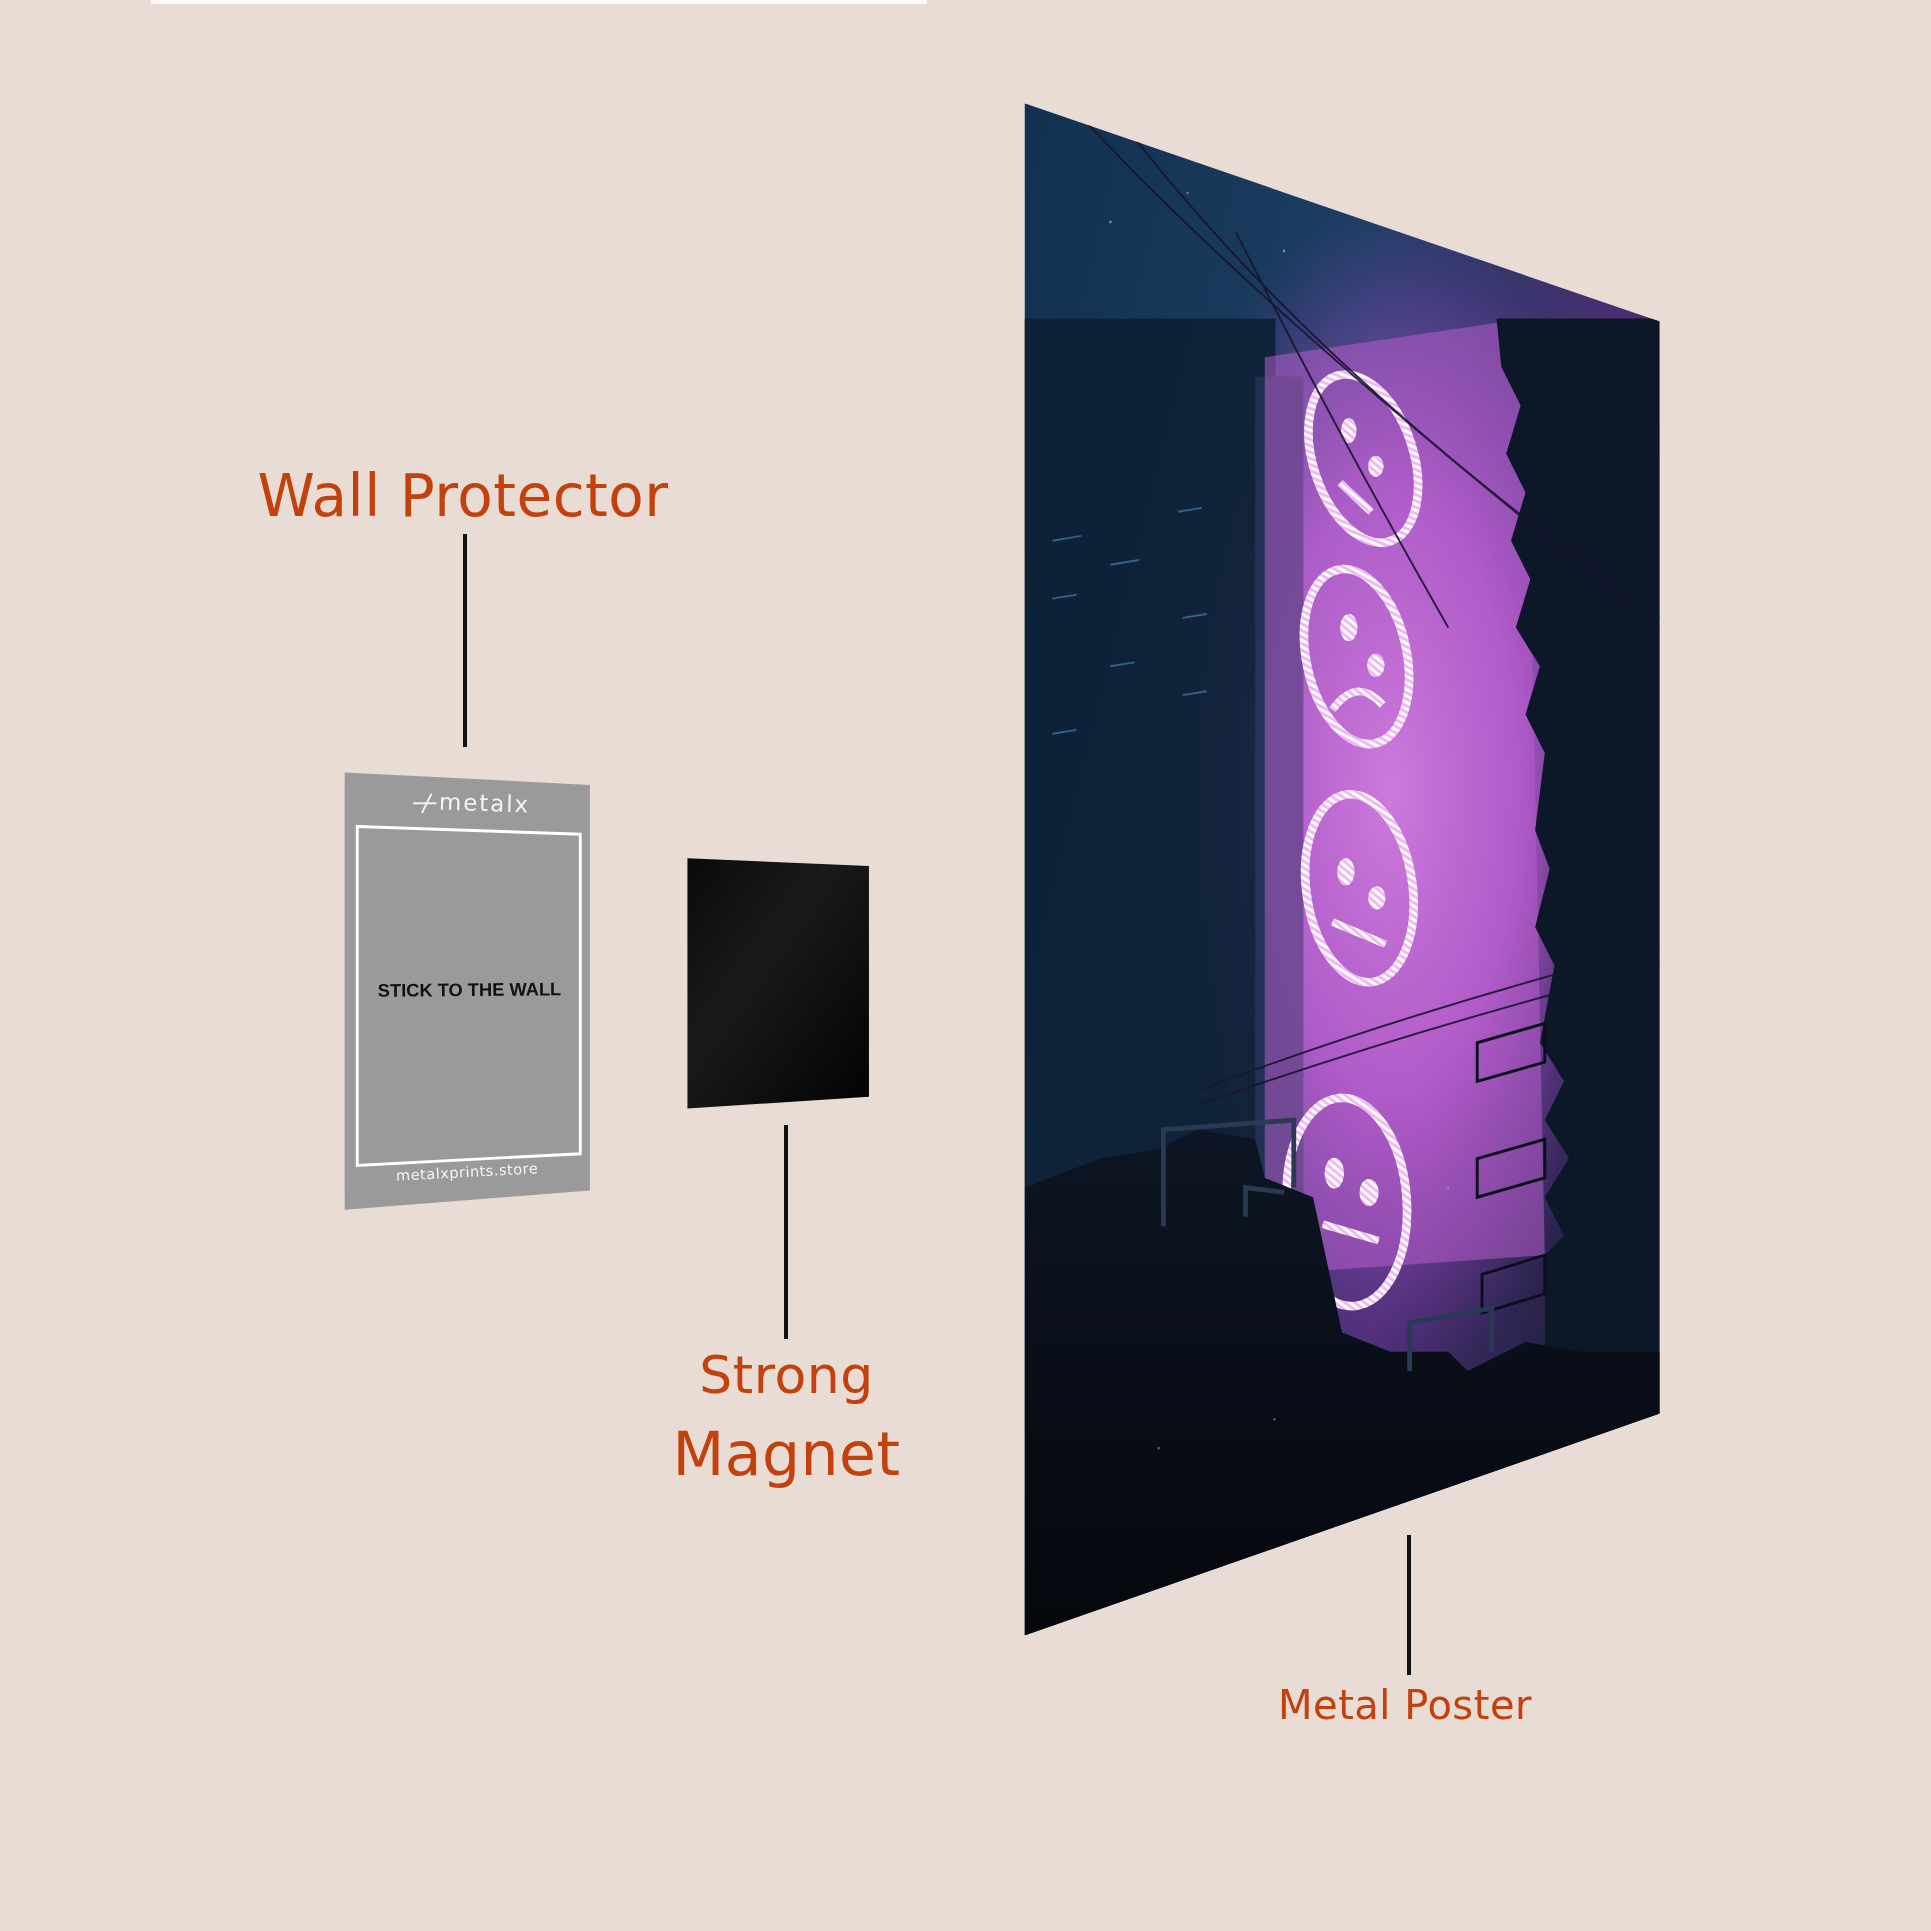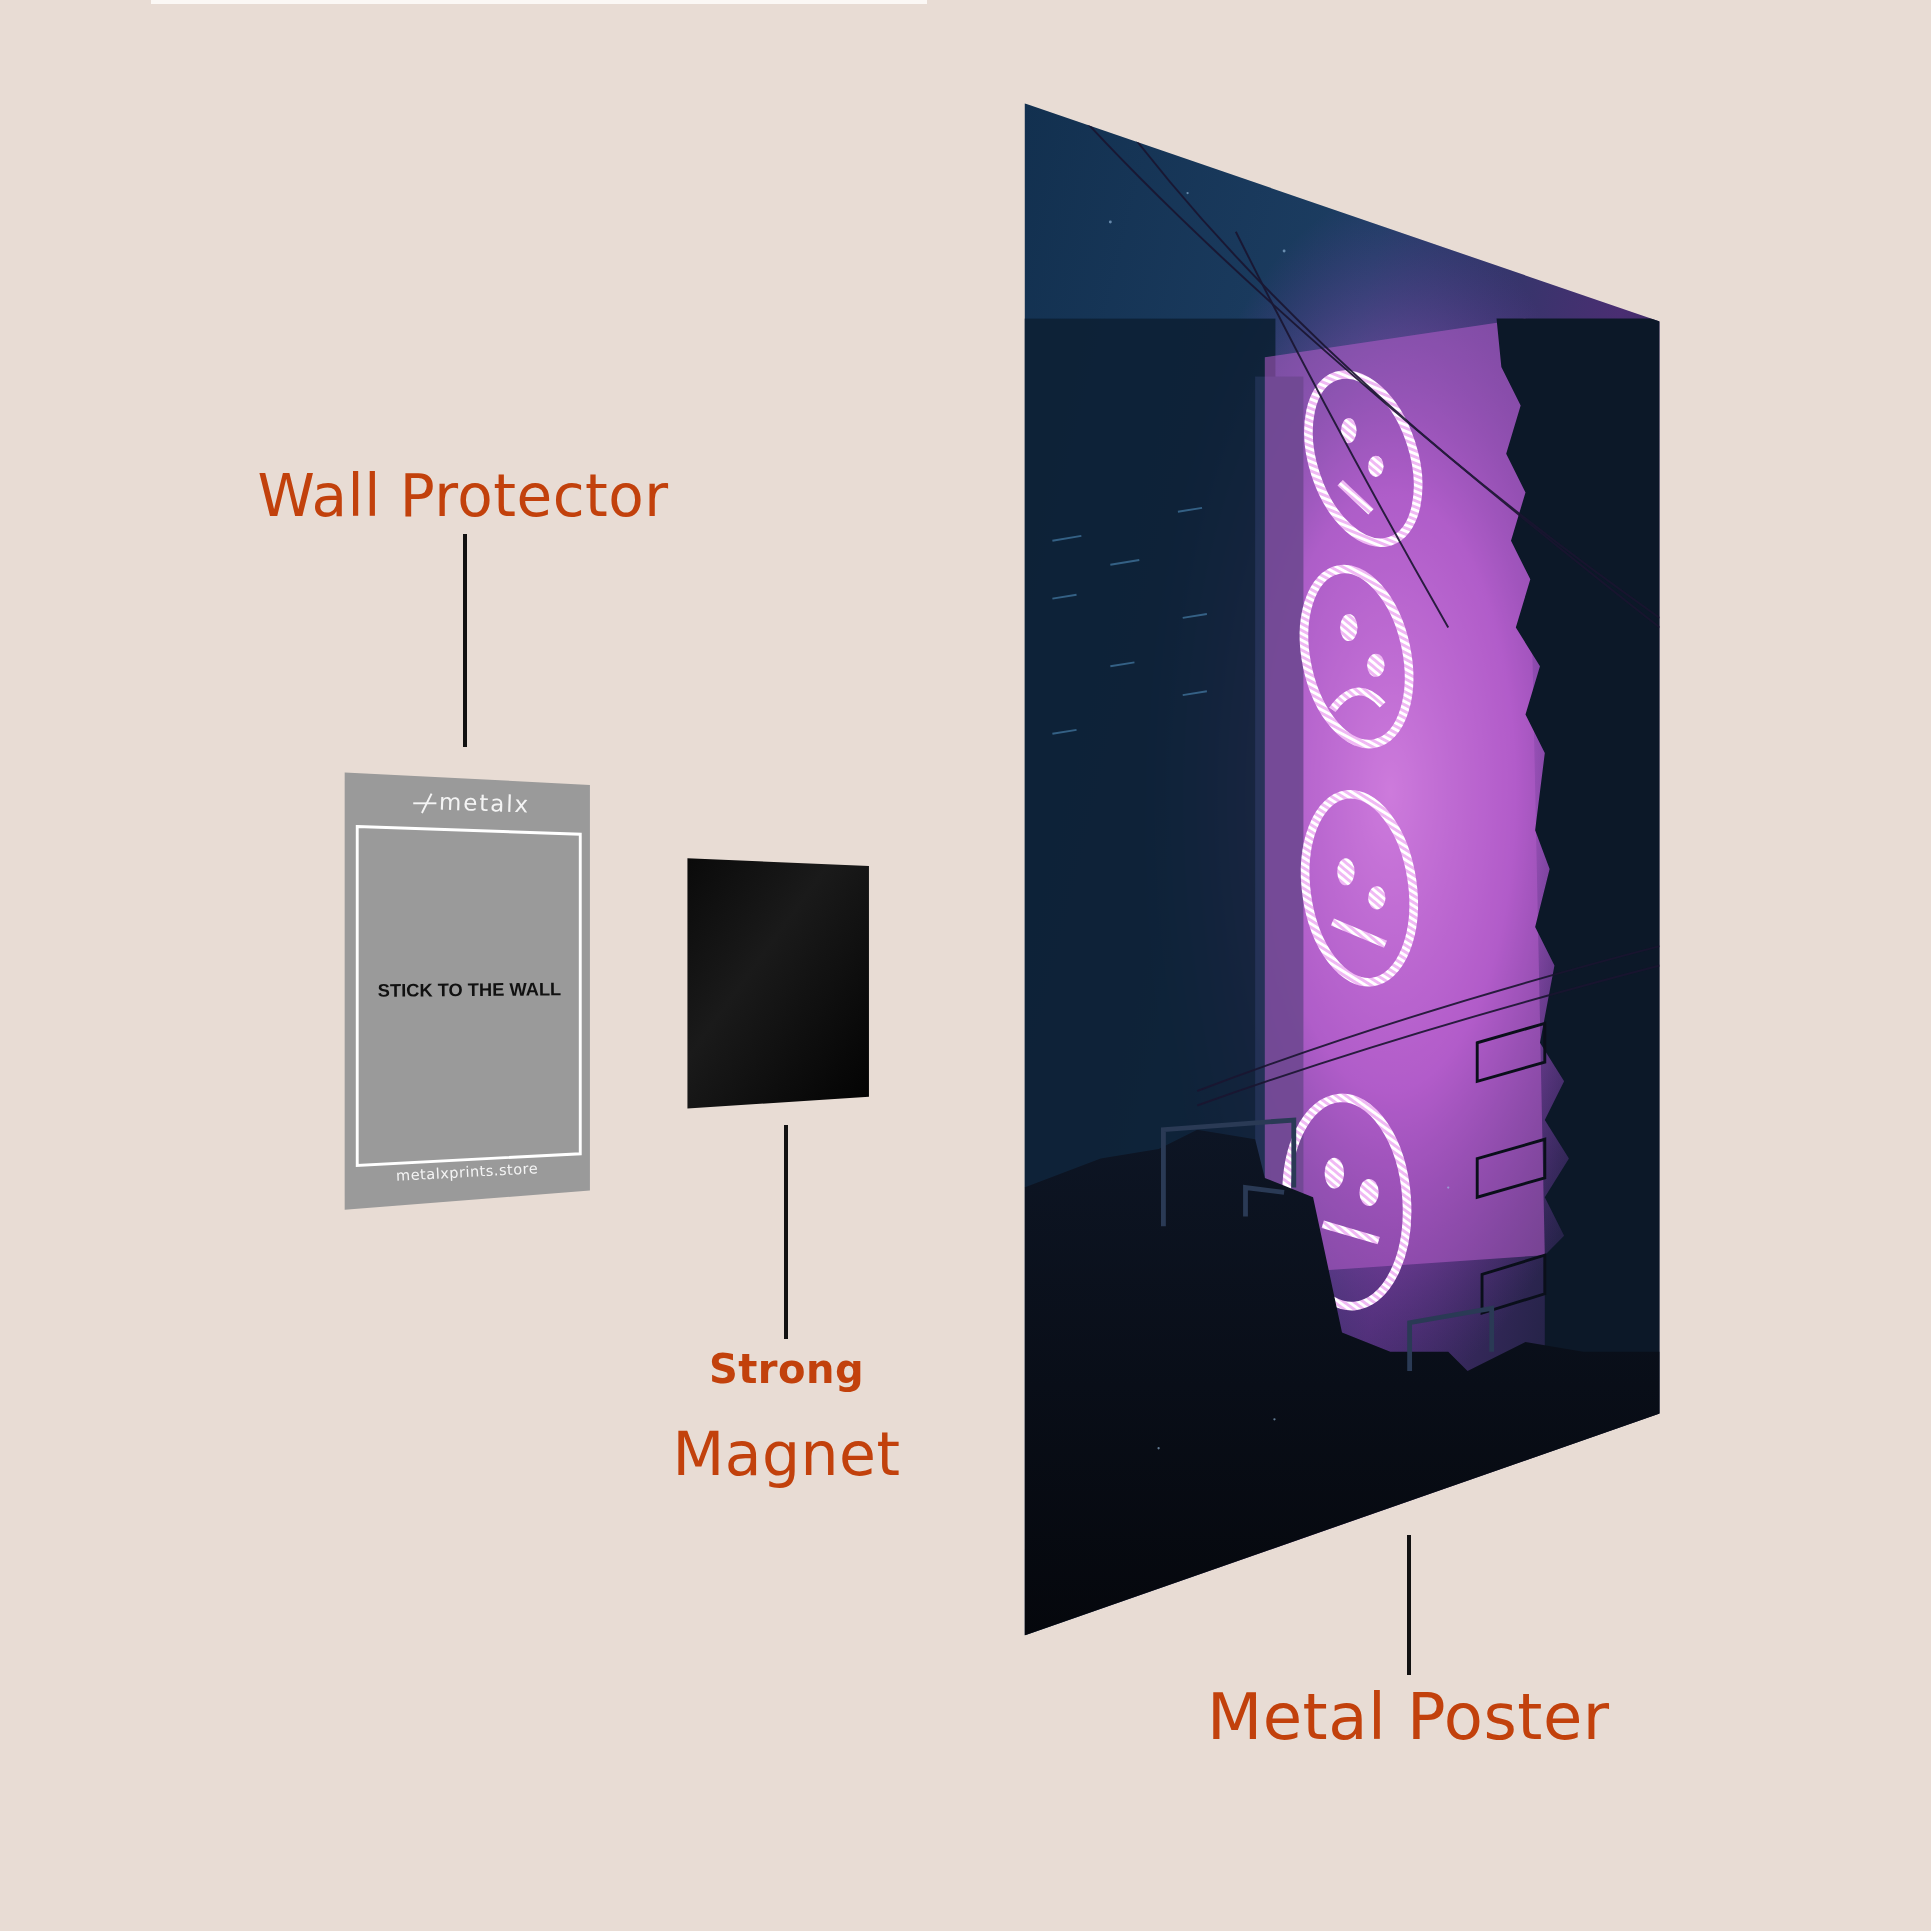--- a/index.html
+++ b/index.html
@@ -70,21 +70,21 @@
     <defs>
       <linearGradient id="magGrad" x1="0" y1="0" x2="1" y2="1">
         <stop offset="0" stop-color="#0A0A0A"></stop>
         <stop offset="0.4" stop-color="#1A1A1A"></stop>
         <stop offset="1" stop-color="#020202"></stop>
       </linearGradient>
     </defs>
     <polygon points="712,889 900,897 900,1136 712,1148" fill="url(#magGrad)"></polygon>
   </svg>
   <div class="leader" style="left:784px; top:1125px; height:214px;"></div>
-  <div class="label" style="left:657px; top:1349px; width:259px; font-size:40px;font-weight:bold;">Strong</div>
+  <div class="label" style="left:657px; top:1349px; width:259px; font-size:52px;">Strong</div>
   <div class="label" style="left:657px; top:1424px; width:259px; font-size:60px;">Magnet</div>
 
   <svg width="1931" height="1931" viewBox="0 0 2000 2000">
     <defs>
       <clipPath id="posterClip">
         <polygon points="1061,107 1719,333 1719,1464 1061,1694"></polygon>
       </clipPath>
       <linearGradient id="skyGrad" x1="0" y1="0" x2="1" y2="0.6">
         <stop offset="0" stop-color="#12304F"></stop>
         <stop offset="0.45" stop-color="#1D3E63"></stop>
@@ -178,16 +178,16 @@
         <circle cx="1150" cy="230" r="1.5"></circle>
         <circle cx="1230" cy="200" r="1.2"></circle>
         <circle cx="1330" cy="260" r="1.5"></circle>
         <circle cx="1500" cy="1230" r="1.2"></circle>
         <circle cx="1200" cy="1500" r="1.2"></circle>
         <circle cx="1320" cy="1470" r="1.2"></circle>
       </g>
     </g>
   </svg>
   <div class="leader" style="left:1407px; top:1535px; height:140px;"></div>
-  <div class="label" style="left:1207px; top:1685px; width:396px; font-size:64px;">Metal Poster</div>
+  <div class="label" style="left:1207px; top:1685px; width:396px; font-size:40px;">Metal Poster</div>
 
 </div>
 
 
 </body></html>

